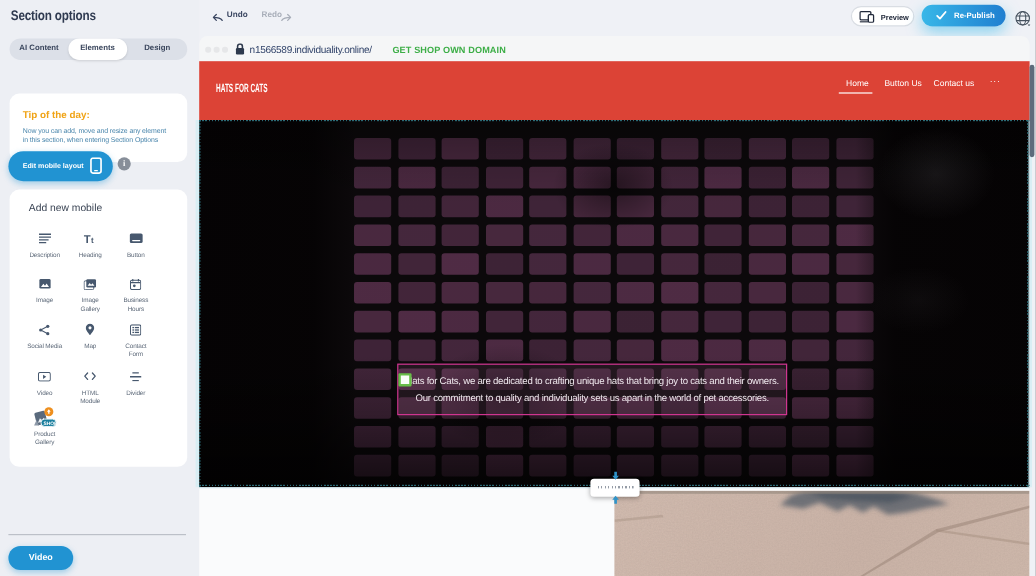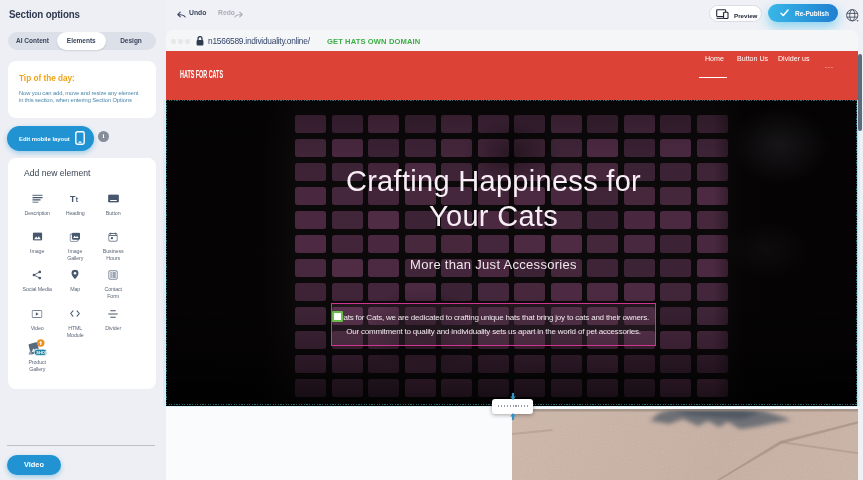--- a/index.html
+++ b/index.html
@@ -5,21 +5,21 @@
 html,body{width:863px;height:480px;overflow:hidden;font-family:"Liberation Sans",sans-serif;background:#eff1f6;position:relative}
 .abs{position:absolute}
 
 
 #panel{position:absolute;left:0;top:0;width:166px;height:480px;background:#edeff4}
 #title{position:absolute;left:9px;top:8px;font-size:11.5px;font-weight:bold;color:#2f3a50;letter-spacing:-.2px;transform:scale(.85,1);transform-origin:left top}
 #tabs{position:absolute;left:8px;top:32px;width:148px;height:18px;background:#dce0e8;border-radius:9px}
 #tabs .t{position:absolute;top:0;height:18px;line-height:18px;font-size:6.5px;font-weight:bold;color:#39455c;text-align:center}
 #tab-el{position:absolute;left:48.5px;top:0px;width:49.5px;height:18px;background:#fff;border-radius:9px;box-shadow:0 1px 2px rgba(0,0,0,.12)}
 .card{position:absolute;left:8px;width:148px;background:#fff;border-radius:8px}
-#tip{top:61px;height:57px}
+#tip{top:78px;height:57px}
 #tip h3{position:absolute;left:11px;top:13px;font-size:8.2px;color:#f0a315;font-weight:bold}
 #tip p{position:absolute;left:11px;top:29px;width:136px;font-size:5.8px;letter-spacing:-0.1px;line-height:7.2px;color:#4a86ac}
 #mob{position:absolute;left:7px;top:126px;width:87px;height:25px;background:#2193d2;border-radius:13px;box-shadow:0 2px 5px rgba(33,147,210,.4)}
 #mob span{position:absolute;left:12px;top:9.5px;font-size:5.9px;font-weight:bold;color:#fff}
 #info{position:absolute;left:98px;top:131px;width:11px;height:11px;border-radius:50%;background:#878e99;color:#fff;font-size:7px;font-weight:bold;text-align:center;line-height:11px;font-family:"Liberation Serif",serif}
 #add{top:158px;height:231px}
 #add h3{position:absolute;left:16px;top:10px;font-size:8.6px;color:#3a4454;font-weight:normal}
 .cell{position:absolute;width:38px;text-align:center}
 .cell .lb{font-size:5.3px;letter-spacing:-0.1px;line-height:6.6px;color:#5c6878;margin-top:3px}
 .cell svg{display:block;margin:0 auto;transform:scale(.67)}
@@ -34,21 +34,21 @@
 #repub{position:absolute;left:768px;top:4px;width:70px;height:18px;border-radius:9.5px;background:linear-gradient(90deg,#38b7e8,#1f7fd0);box-shadow:0 5px 12px rgba(70,190,235,.6)}
 #repub span{position:absolute;left:27px;top:5.5px;font-size:6.5px;font-weight:bold;color:#fff}
 
 
 #addr{position:absolute;left:166px;top:30px;width:692px;height:21px;background:#f5f6f7;border-radius:7px 7px 0 0}
 .dot{position:absolute;top:39px;width:4.5px;height:4.5px;border-radius:50%;background:#e6e7e9}
 #url{position:absolute;left:208px;top:35.5px;font-size:8.4px;letter-spacing:-0.25px;color:#33456b}
 #getdom{position:absolute;left:327px;top:37px;font-size:7.6px;font-weight:bold;color:#3dae47;letter-spacing:.1px}
 #redhead{position:absolute;left:166px;top:51px;width:692px;height:49px;background:#dc4336}
 #logo{position:absolute;left:14px;top:17.5px;font-size:10px;font-weight:bold;color:#fff;transform:scale(.54,1.0);transform-origin:left center;letter-spacing:0px;white-space:nowrap}
-.nav{position:absolute;top:4px;font-size:7.1px;color:#fff}
+.nav{position:absolute;top:15px;font-size:7.1px;color:#fff}
 #homeline{position:absolute;left:533px;top:25.5px;width:28px;height:1.5px;background:#fff}
 
 #hero{position:absolute;left:166px;top:100px;width:692px;height:306px;background:#0d0a0c;overflow:hidden}
 .tl{position:absolute;width:31px;height:18px;border-radius:2.5px}
 #vig{position:absolute;left:0;top:0;width:692px;height:306px;
 background:
  radial-gradient(ellipse 70px 55px at 614px 45px, rgba(130,128,135,.14), transparent 70%),
  radial-gradient(ellipse 60px 40px at 600px 150px, rgba(110,105,112,.08), transparent 70%),
  radial-gradient(ellipse 70px 50px at 345px 55px, rgba(0,0,0,.45), transparent 72%),
  radial-gradient(ellipse 90px 60px at 255px 230px, rgba(0,0,0,.4), transparent 72%),
@@ -91,21 +91,21 @@
 </div>
 <div id="mob">
     <span>Edit mobile layout</span>
   <svg width="10" height="14" viewBox="0 0 10 14" style="position:absolute;left:68px;top:5px">
     <rect x="0.8" y="0.8" width="8.4" height="12.4" rx="1.6" fill="none" stroke="#fff" stroke-width="1.4"></rect>
     <rect x="3.4" y="10.6" width="3.2" height="1.1" rx="0.5" fill="#fff"></rect>
   </svg>
 </div>
 <div id="info">i</div>
 <div class="card" id="add">
-  <h3>Add new element</h3>
+  <h3>Add new mobile</h3>
   <div class="cell" style="left:10.2px;top:32px">
       <div style="height:17px;display:flex;align-items:center;justify-content:center">
         <svg width="17" height="13" viewBox="0 0 17 13">
           <path d="M1 1.6 h15 M1 5.1 h15 M1 8.6 h12 M1 12.1 h9" stroke="#47586e" stroke-width="1.7" fill="none"></path>
         </svg>
       </div>
       <div class="lb">Description</div>
     </div>
 <div class="cell" style="left:48.2px;top:32px">
       <div style="height:17px;display:flex;align-items:center;justify-content:center">
@@ -265,28 +265,28 @@
 
 <div id="addr"></div>
 <div class="dot" style="left:171px"></div>
 <div class="dot" style="left:178px"></div>
 <div class="dot" style="left:185px"></div>
 <svg class="abs" style="left:196px;top:36px" width="8" height="10" viewBox="0 0 8 10">
  <rect x="0.6" y="4" width="6.8" height="5.4" rx="1" fill="#2e3a4d"></rect>
  <path d="M2 4.2 V2.6 a2 2 0 0 1 4 0 V4.2" fill="none" stroke="#2e3a4d" stroke-width="1.3"></path>
 </svg>
 <div id="url">n1566589.individuality.online/</div>
-<div id="getdom">GET HATS OWN DOMAIN</div>
+<div id="getdom">GET SHOP OWN DOMAIN</div>
 
 <div id="redhead">
   <div id="logo">HATS&nbsp;FOR&nbsp;CATS</div>
   <div class="nav" style="left:539px">Home</div>
   <div id="homeline"></div>
   <div class="nav" style="left:571px">Button Us</div>
-  <div class="nav" style="left:612px">Divider us</div>
+  <div class="nav" style="left:612px">Contact us</div>
   <div class="nav" style="left:659px;letter-spacing:1px;top:11px">...</div>
 </div>
 
 <div id="hero">
 <div class="tl" style="left:129.0px;top:15px;background:#492940"></div>
 <div class="tl" style="left:165.5px;top:15px;background:#45273d"></div>
 <div class="tl" style="left:202.0px;top:15px;background:#502c45"></div>
 <div class="tl" style="left:238.5px;top:15px;background:#43263b"></div>
 <div class="tl" style="left:275.0px;top:15px;background:#4d2b43"></div>
 <div class="tl" style="left:311.5px;top:15px;background:#4a2a41"></div>
@@ -422,22 +422,20 @@
 <div class="tl" style="left:238.5px;top:279px;background:#552f49"></div>
 <div class="tl" style="left:275.0px;top:279px;background:#4f2c44"></div>
 <div class="tl" style="left:311.5px;top:279px;background:#45273d"></div>
 <div class="tl" style="left:348.0px;top:279px;background:#48293f"></div>
 <div class="tl" style="left:384.5px;top:279px;background:#4a2a41"></div>
 <div class="tl" style="left:421.0px;top:279px;background:#4a2a41"></div>
 <div class="tl" style="left:457.5px;top:279px;background:#44273c"></div>
 <div class="tl" style="left:494.0px;top:279px;background:#552f49"></div>
 <div class="tl" style="left:530.5px;top:279px;background:#58304c"></div>
 <div id="vig"></div>
-<div id="h1a">Crafting Happiness for<br>Your Cats</div>
-<div id="sub">More than Just Accessories</div>
 <div id="tbox">
       <p>Hats for Cats, we are dedicated to crafting unique hats that bring joy to cats and their owners.<br>Our commitment to quality and individuality sets us apart in the world of pet accessories.</p>
     </div>
 <div id="handle"></div>
 </div>
 
 <div class="halo" style="left:163px;top:100px;width:3px;height:306px"></div>
 <div class="halo" style="left:857px;top:100px;width:3px;height:306px"></div>
 <div class="halo" style="left:166px;top:405.5px;width:692px;height:3.5px"></div>
 <div class="dashh" style="left:166px;top:100px;width:692px"></div>

